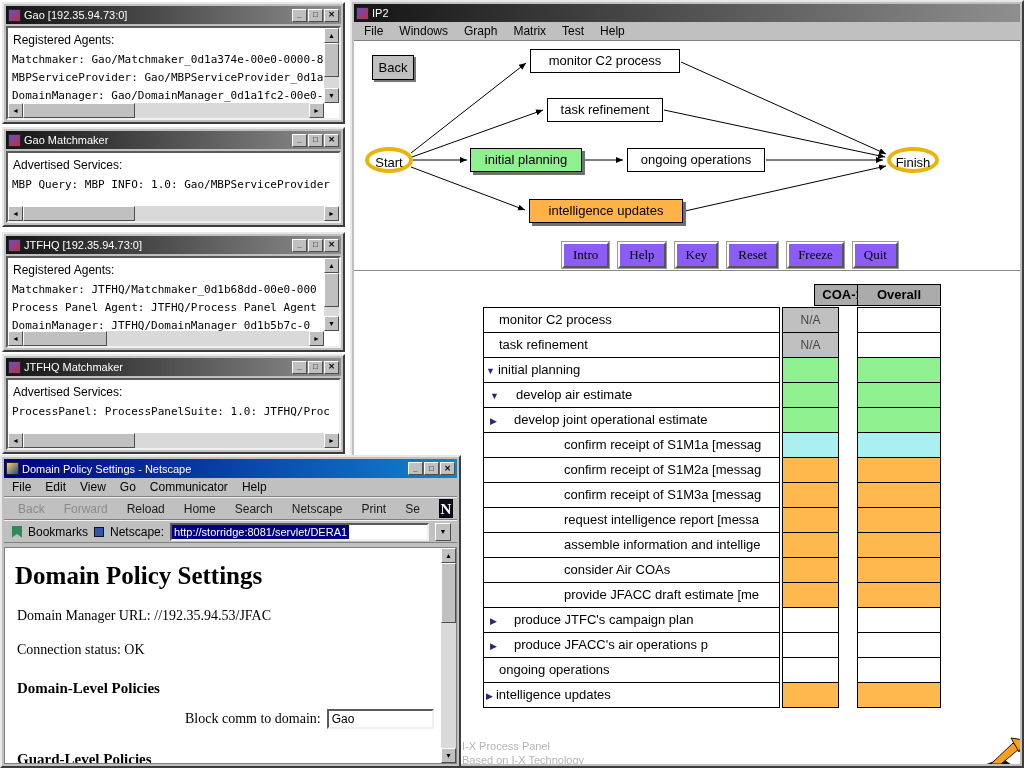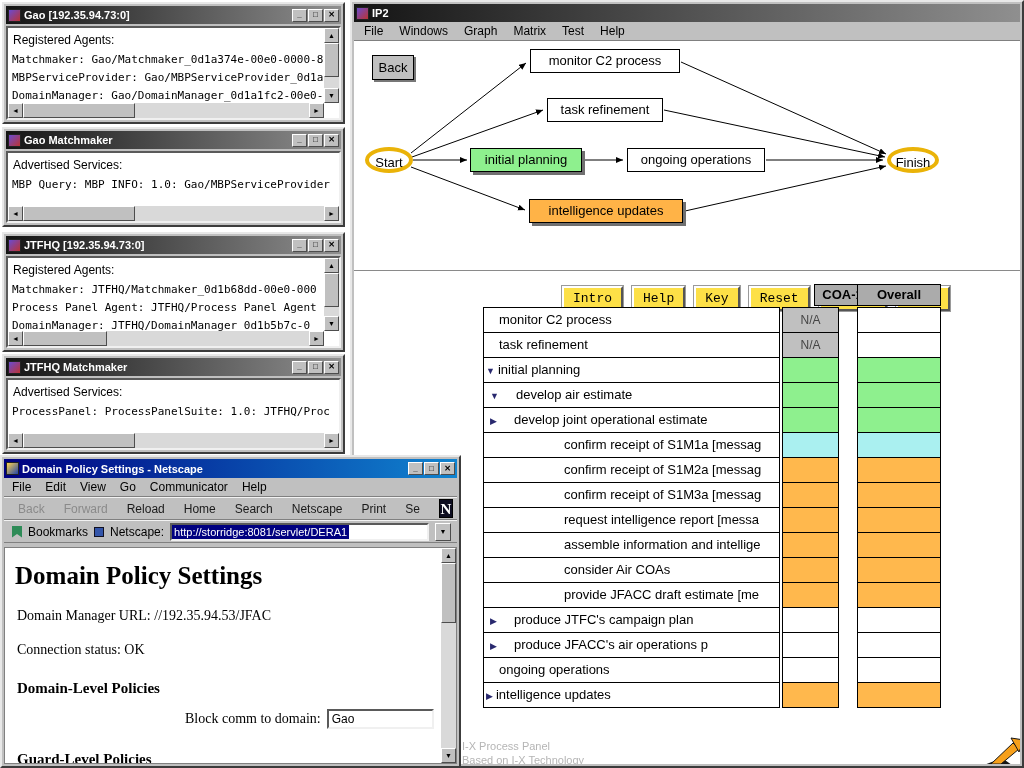--- a/index.html
+++ b/index.html
@@ -8,21 +8,21 @@
   .screen { position:relative; width:1024px; height:768px; background:#fff; }
 
   
   .win { position:absolute; background:#c0c0c0; border:2px solid;
          border-color:#e8e8e8 #3c3c3c #3c3c3c #e8e8e8; padding:2px; }
   .tbar { height:18px; display:flex; align-items:center; padding:0 2px; gap:3px;
           background:linear-gradient(90deg,#141414,#8f8f8f); }
   .tbar.active { background:linear-gradient(90deg,#000080,#1084d0); }
   .ticon { width:13px; height:13px; flex:0 0 13px;
            background:linear-gradient(135deg,#6a4bd0,#b33), #55c; border:1px solid #222; }
-  .ttext { color:#fff; font-weight:bold; font-size:11px; white-space:nowrap;
+  .ttext { color:#fff; font-weight:normal; font-size:11px; white-space:nowrap;
            overflow:hidden; flex:1; }
   .tbtns { display:flex; gap:1px; }
   .tb { width:15px; height:13px; background:#c0c0c0; border:1px solid;
         border-color:#fff #4d4d4d #4d4d4d #fff; font-size:8px; font-weight:bold;
         color:#000; display:flex; align-items:center; justify-content:center; line-height:1; }
   .client { position:absolute; left:2px; right:2px; top:22px; bottom:2px;
             background:#fff; border:2px solid; border-color:#5a5a5a #f0f0f0 #f0f0f0 #5a5a5a;
             overflow:hidden; }
   .agent-head { font-size:12px; color:#000; padding:5px 0 4px 5px; }
   .agent-line { font-family:"DejaVu Sans Mono", monospace; font-size:11px;
@@ -70,23 +70,23 @@
   .gnode.green  { background:#8ef08e; box-shadow:3px 3px 0 #707070; }
   .gnode.orange { background:#ffb347; box-shadow:3px 3px 0 #707070; }
   .enode { position:absolute; background:#fff; border:4px solid #eab308; border-radius:50%;
            font-size:13px; text-align:center; line-height:24px; height:26px; }
   #btn-back { position:absolute; left:18px; top:14px; width:42px; height:25px;
               background:#c0c0c0; border:1px solid #000; box-shadow:2px 2px 0 #777;
               font-size:13px; text-align:center; line-height:22px; }
 
   
   #ctl-row { position:absolute; left:208px; top:201px; display:flex; gap:9px; }
-  .ctl-btn { background:#fde047; border:2px solid; border-color:#fff #555 #555 #fff;
+  .ctl-btn { background:#8b5cf6; border:2px solid; border-color:#fff #555 #555 #fff;
              outline:1px solid #9a9a9a; font-size:13px; color:#000; padding:3px 9px;
-             font-family:Liberation Mono, monospace;margin-top:44px; }
+             font-family:Liberation Serif, serif; }
 
   .ip2-divider { position:absolute; left:0; right:0; top:229px; border-top:1px solid #8a8a8a; }
 
   
   #matrix { position:absolute; left:0; right:0; top:242px; bottom:0; }
   .mhead { position:absolute; top:1px; height:22px; background:#ababab;
            border:1px solid #000; font-size:13px; font-weight:bold; text-align:center;
            line-height:20px; }
   #mhead-coa1 { left:428px; width:57px;margin-left:32px; }
   #mhead-overall { left:503px; width:84px; }

